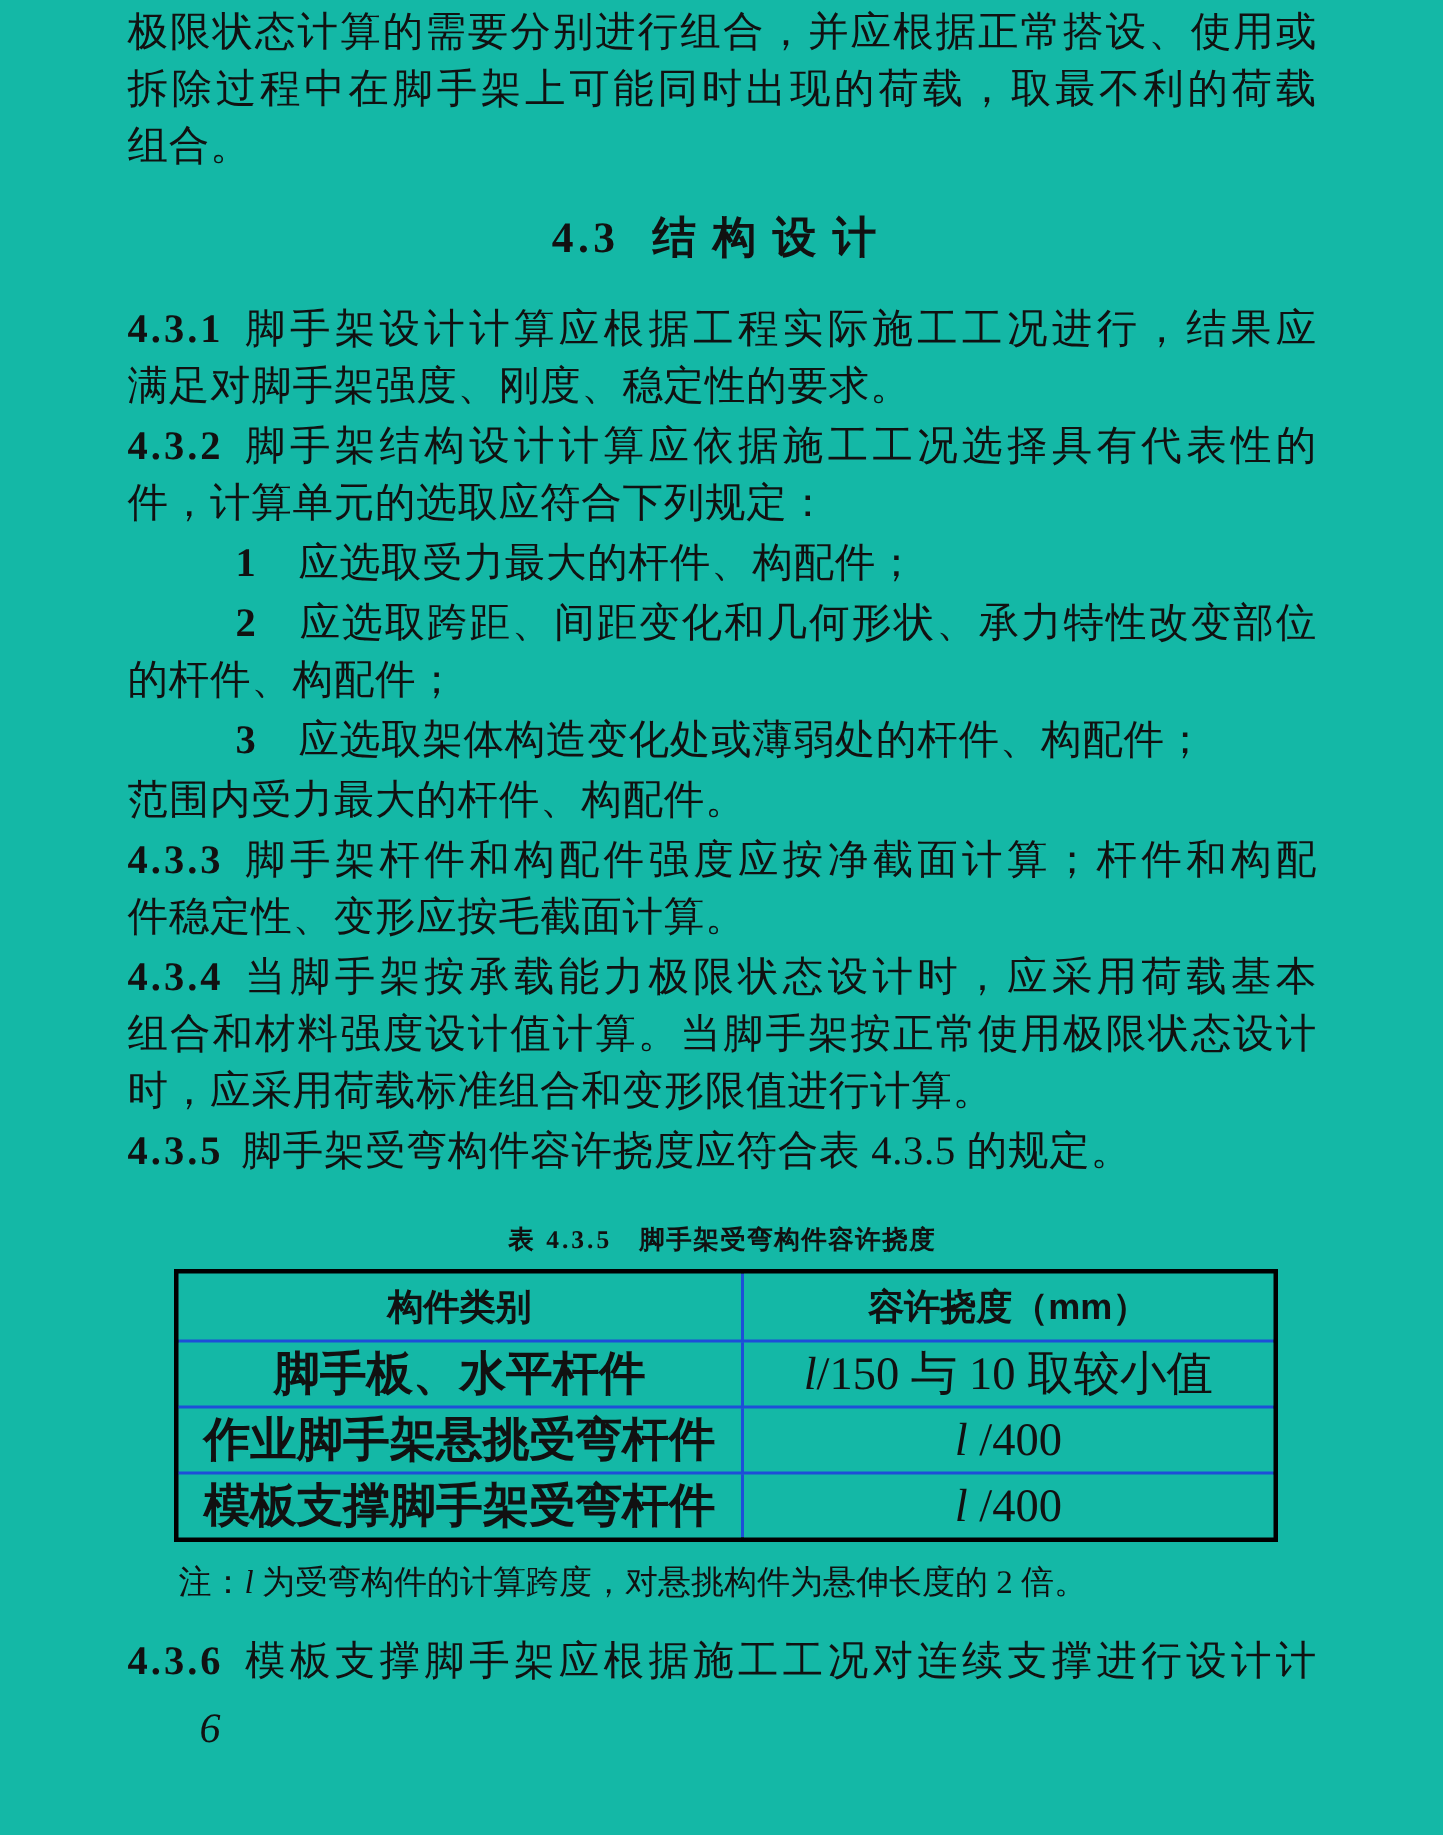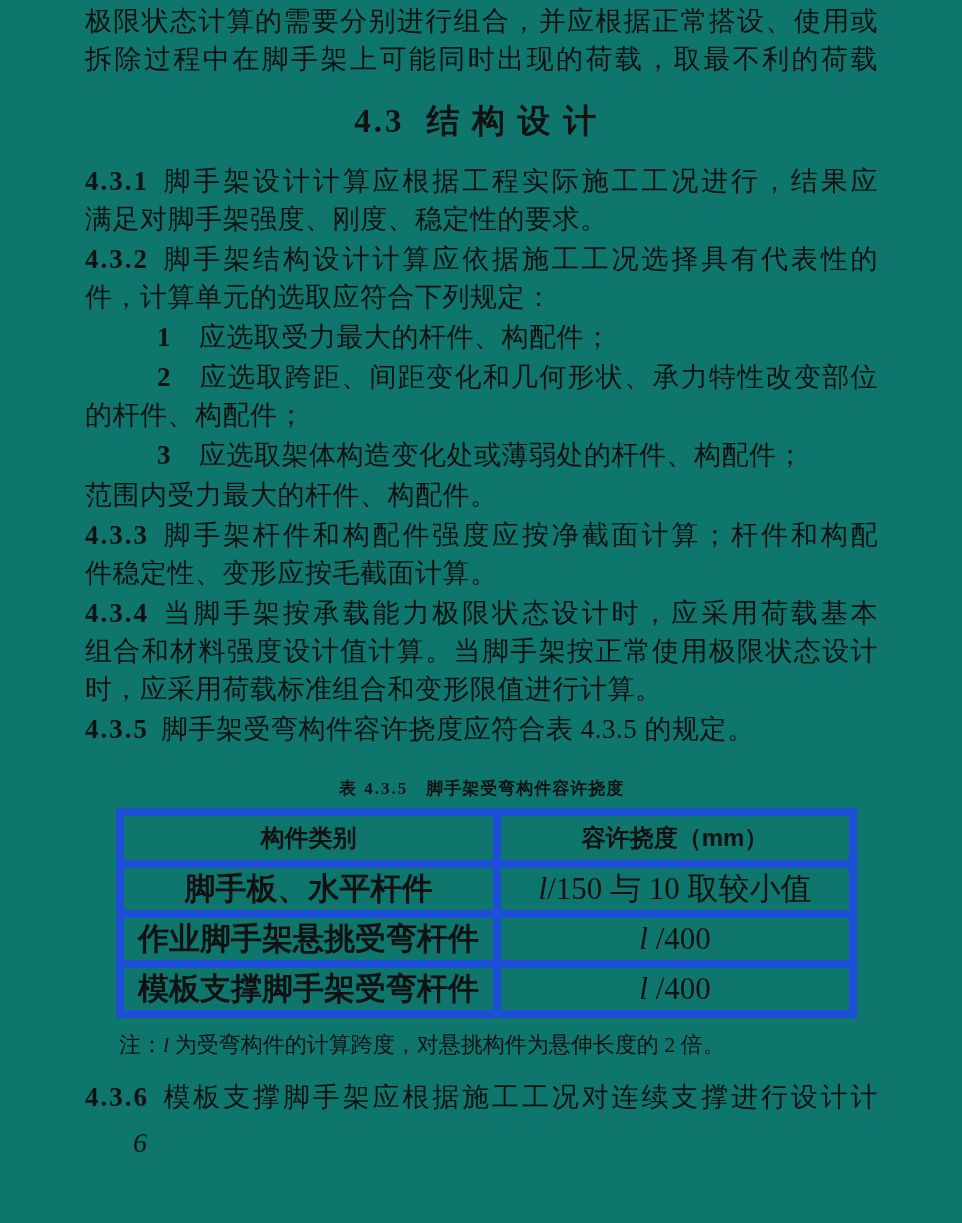--- a/index.html
+++ b/index.html
@@ -1,21 +1,21 @@
 <!DOCTYPE html>
 <html lang="zh"><head>
 <meta charset="utf-8">
 <style>
   html, body { margin: 0; padding: 0; background: #e8e8e8; }
   .page {
     position: relative;
     width: 962px;
     height: 1223px;
     margin: 0 auto;
-    background: #0f766e;
+    background: #14b8a6;
     box-sizing: border-box;
     padding: 2px 84px 0 85px;
     font-family: "Liberation Serif", serif;
     color: #111;
     overflow: hidden;
   }
   .para { margin: 0; padding: 0; }
   .line {
     display: block;
     font-size: 27px;
@@ -34,21 +34,21 @@
   }
   .item .line.first { text-indent: 72px; }
   .item .inum {
     font-weight: bold;
     margin-right: 28px;
   }
   
   .heading {
     margin: 24px 0 22px 0;
     text-align: center;
-    font-size: 33px;
+    font-size: 29px;
     line-height: 38px;
     font-weight: bold;
   }
   .heading .h-num { margin-right: 22px; letter-spacing: 3px; }
   .heading .h-title { letter-spacing: 0.38em; text-indent: 0.38em; }
   
   .table-caption {
     margin-top: 26px;
     text-align: center;
     font-size: 17px;
@@ -65,21 +65,21 @@
     letter-spacing: 1px;
   }
   
   table.deflection {
     border-collapse: collapse;
     margin: 4px 0 0 31px;
     width: 733px;
     table-layout: fixed;
   }
   table.deflection th, table.deflection td {
-    border: 8px solid #1d4ed8;
+    border: 2px solid #1d4ed8;
     text-align: center;
     vertical-align: middle;
     padding: 0;
   }
   table.deflection { border: 3px solid #000; }
   table.deflection th {
     height: 44px;
     font-family: "Liberation Sans", sans-serif;
     font-weight: bold;
     font-size: 24px;
@@ -113,20 +113,21 @@
   }
 </style>
 </head>
 <body>
 
 <div class="page">
 
   <p class="para">
     <span class="line fill">极限状态计算的需要分别进行组合，并应根据正常搭设、使用或</span>
     <span class="line fill">拆除过程中在脚手架上可能同时出现的荷载，取最不利的荷载</span>
+    <span class="line">组合。</span>
   </p>
 
   <h2 class="heading">
     <span class="h-num">4.3</span><span class="h-title">结构设计</span>
   </h2>
 
   <p class="para clause">
     <span class="line fill"><b class="num">4.3.1</b><span>脚手架设计计算应根据工程实际施工工况进行，结果应</span></span>
     <span class="line">满足对脚手架强度、刚度、稳定性的要求。</span>
   </p>

